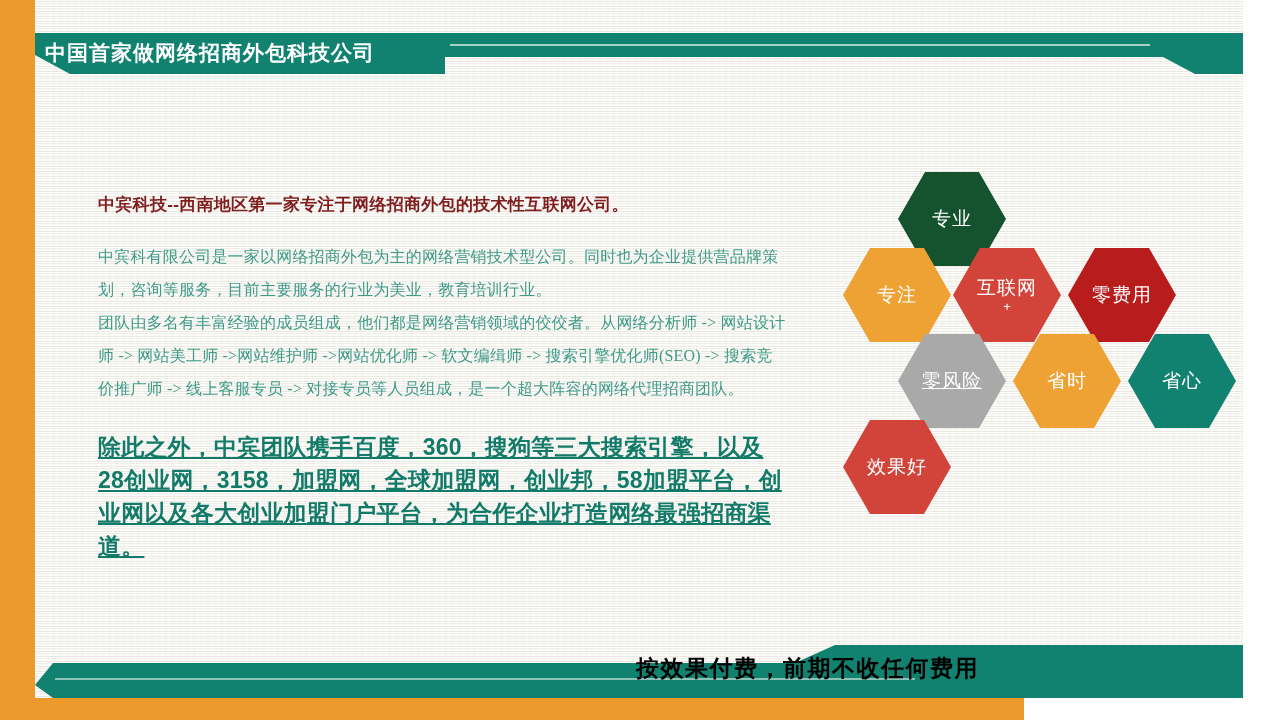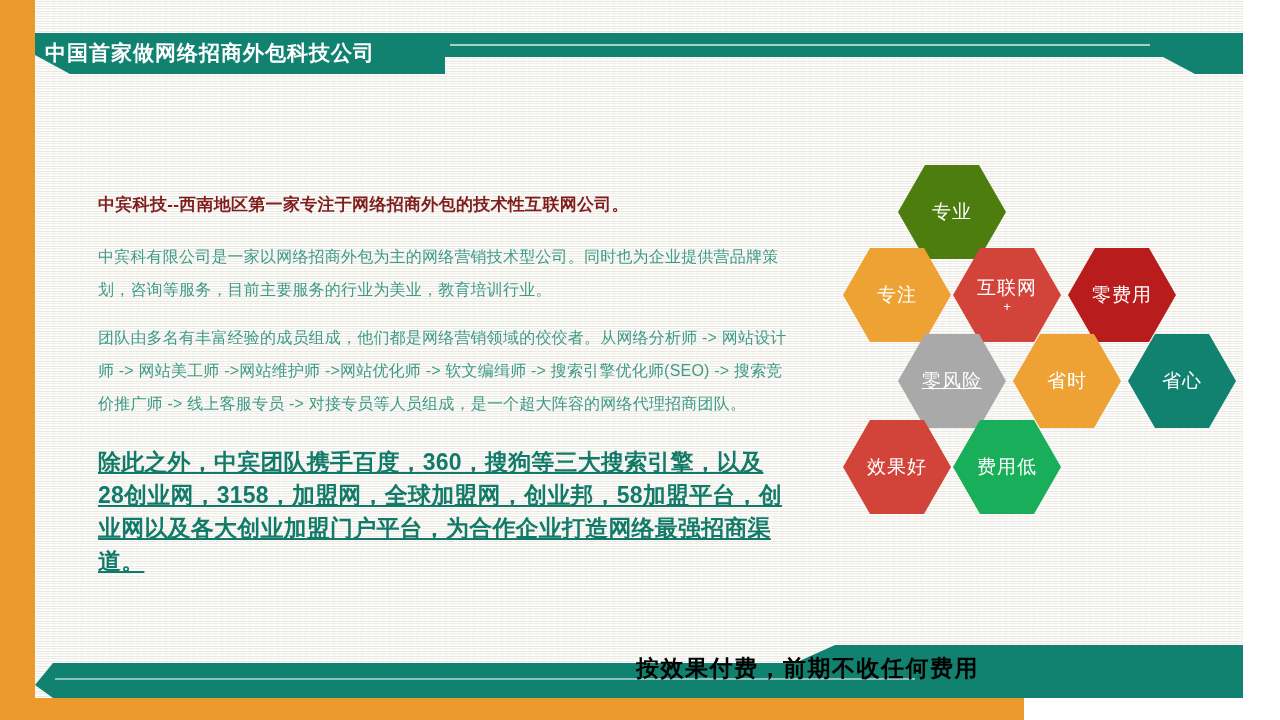--- a/index.html
+++ b/index.html
@@ -118,21 +118,21 @@
     line-height: 26px;
     letter-spacing: 0.3px;
     margin-bottom: 22px;
   }
   .para {
     color: #3f9a88;
     font-size: 16px;
     line-height: 33px;
     letter-spacing: 0.2px;
   }
-  .para.tight { margin-top: 15px; }
+  .para.tight { margin-top: 0; font-family: Liberation Serif, serif; }
   .closing {
     color: #127a68;
     font-size: 23px;
     font-weight: bold;
     line-height: 33px;
     letter-spacing: 0.2px;
     margin-top: 26px;
     text-decoration: underline;
   }
 
@@ -220,21 +220,21 @@
 
 
   <div id="body-col">
     <p class="lede">中宾科技--西南地区第一家专注于网络招商外包的技术性互联网公司。</p>
     <p class="para">中宾科有限公司是一家以网络招商外包为主的网络营销技术型公司。同时也为企业提供营品牌策划，咨询等服务，目前主要服务的行业为美业，教育培训行业。</p>
     <p class="para tight">团队由多名有丰富经验的成员组成，他们都是网络营销领域的佼佼者。从网络分析师 -&gt; 网站设计师 -&gt; 网站美工师 -&gt;网站维护师 -&gt;网站优化师 -&gt; 软文编缉师 -&gt; 搜索引擎优化师(SEO) -&gt; 搜索竞价推广师 -&gt; 线上客服专员 -&gt; 对接专员等人员组成，是一个超大阵容的网络代理招商团队。</p>
     <p class="closing">除此之外，中宾团队携手百度，360，搜狗等三大搜索引擎，以及28创业网，3158，加盟网，全球加盟网，创业邦，58加盟平台，创业网以及各大创业加盟门户平台，为合作企业打造网络最强招商渠道。</p>
   </div>
 
   <div id="hex-cluster">
-      <div class="hex" style="left: 58px; top: 5px; background: #4d7c0f;">
+      <div class="hex" style="left: 58px; top: 12px; background: #14532d;">
         <span class="hex-label">专业</span>
       </div>
       <div class="hex" style="left: 3px; top: 88px; background: rgb(237, 162, 51);">
         <span class="hex-label">专注</span>
       </div>
       <div class="hex" style="left: 113px; top: 88px; background: rgb(210, 67, 58);">
         <span class="hex-label">互联网</span>
         <span class="hex-sub">+</span>
       </div>
       <div class="hex" style="left: 228px; top: 88px; background: #b91c1c;">
@@ -245,22 +245,19 @@
       </div>
       <div class="hex" style="left: 173px; top: 174px; background: rgb(237, 162, 51);">
         <span class="hex-label">省时</span>
       </div>
       <div class="hex" style="left: 288px; top: 174px; background: rgb(18, 130, 112);">
         <span class="hex-label">省心</span>
       </div>
       <div class="hex" style="left: 3px; top: 260px; background: rgb(210, 67, 58);">
         <span class="hex-label">效果好</span>
       </div>
-      <div class="hex" style="left: 113px; top: 260px; background: rgb(25, 175, 90);">
-        <span class="hex-label">费用低</span>
-      </div>
     </div>
 
   <div id="footer-band"></div>
   <div id="footer-hairline"></div>
   <div id="footer-text">按效果付费，前期不收任何费用</div>
 
 </div>
 
 </body></html>

